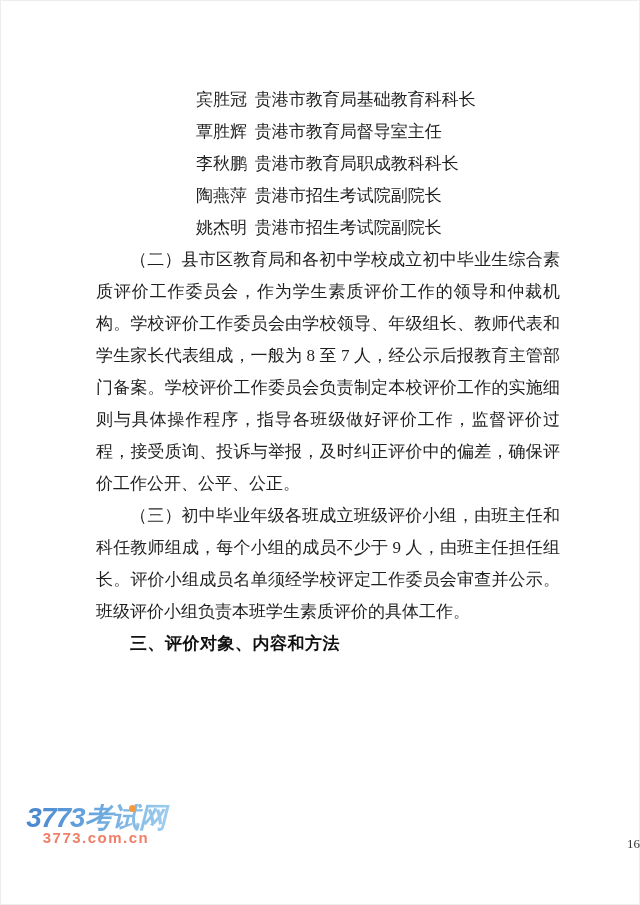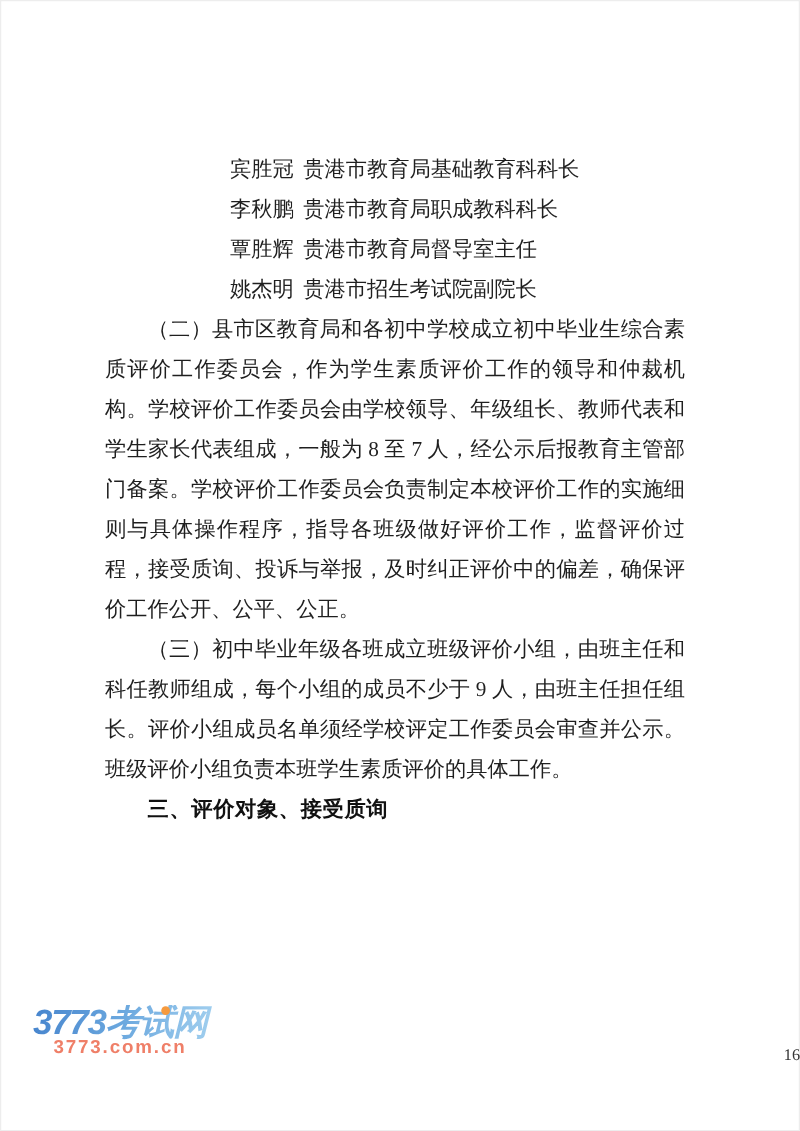--- a/index.html
+++ b/index.html
@@ -11,27 +11,26 @@
     position: relative;
     width: 640px;
     height: 905px;
     background: #ffffff;
     box-shadow: inset 0 0 0 1px #ededed;
     overflow: hidden;
     font-family: "Liberation Serif", serif;
   }
   .content {
     position: absolute;
-    left: 84px;
+    left: 96px;
     top: 84px;
     width: 464px;
     font-size: 17px;
     line-height: 32px;
     color: #1f1f1f;
-    margin-top: 36px;
   }
   .roster {
     padding-left: 100px;
   }
   .roster-line {
     white-space: nowrap;
   }
   .roster-name {
     margin-right: 0.45em;
   }
@@ -102,34 +101,37 @@
 
 <div class="page">
 
   <div class="content">
 
     <div class="roster">
       <div class="roster-line">
         <span class="roster-name">宾胜冠</span><span class="roster-title">贵港市教育局基础教育科科长</span>
       </div>
       <div class="roster-line">
+        <span class="roster-name">覃胜辉</span><span class="roster-title">贵港市教育局督导室主任</span>
+      </div>
+      <div class="roster-line">
         <span class="roster-name">李秋鹏</span><span class="roster-title">贵港市教育局职成教科科长</span>
       </div>
       <div class="roster-line">
-        <span class="roster-name">覃胜辉</span><span class="roster-title">贵港市教育局督导室主任</span>
+        <span class="roster-name">陶燕萍</span><span class="roster-title">贵港市招生考试院副院长</span>
       </div>
       <div class="roster-line">
         <span class="roster-name">姚杰明</span><span class="roster-title">贵港市招生考试院副院长</span>
       </div>
     </div>
 
     <p class="para">（二）县市区教育局和各初中学校成立初中毕业生综合素质评价工作委员会，作为学生素质评价工作的领导和仲裁机构。学校评价工作委员会由学校领导、年级组长、教师代表和学生家长代表组成，一般为 8 至 7 人，经公示后报教育主管部门备案。学校评价工作委员会负责制定本校评价工作的实施细则与具体操作程序，指导各班级做好评价工作，监督评价过程，接受质询、投诉与举报，及时纠正评价中的偏差，确保评价工作公开、公平、公正。</p>
     <p class="para">（三）初中毕业年级各班成立班级评价小组，由班主任和科任教师组成，每个小组的成员不少于 9 人，由班主任担任组长。评价小组成员名单须经学校评定工作委员会审查并公示。班级评价小组负责本班学生素质评价的具体工作。</p>
 
-    <h3 class="heading">三、评价对象、接受质询</h3>
+    <h3 class="heading">三、评价对象、内容和方法</h3>
 
   </div>
 
   <div class="page-number">16</div>
 
   <div class="watermark">
     <div class="wm-main">3773考试网</div>
     <div class="wm-dot"></div>
     <div class="wm-sub">3773.com.cn</div>
   </div>

